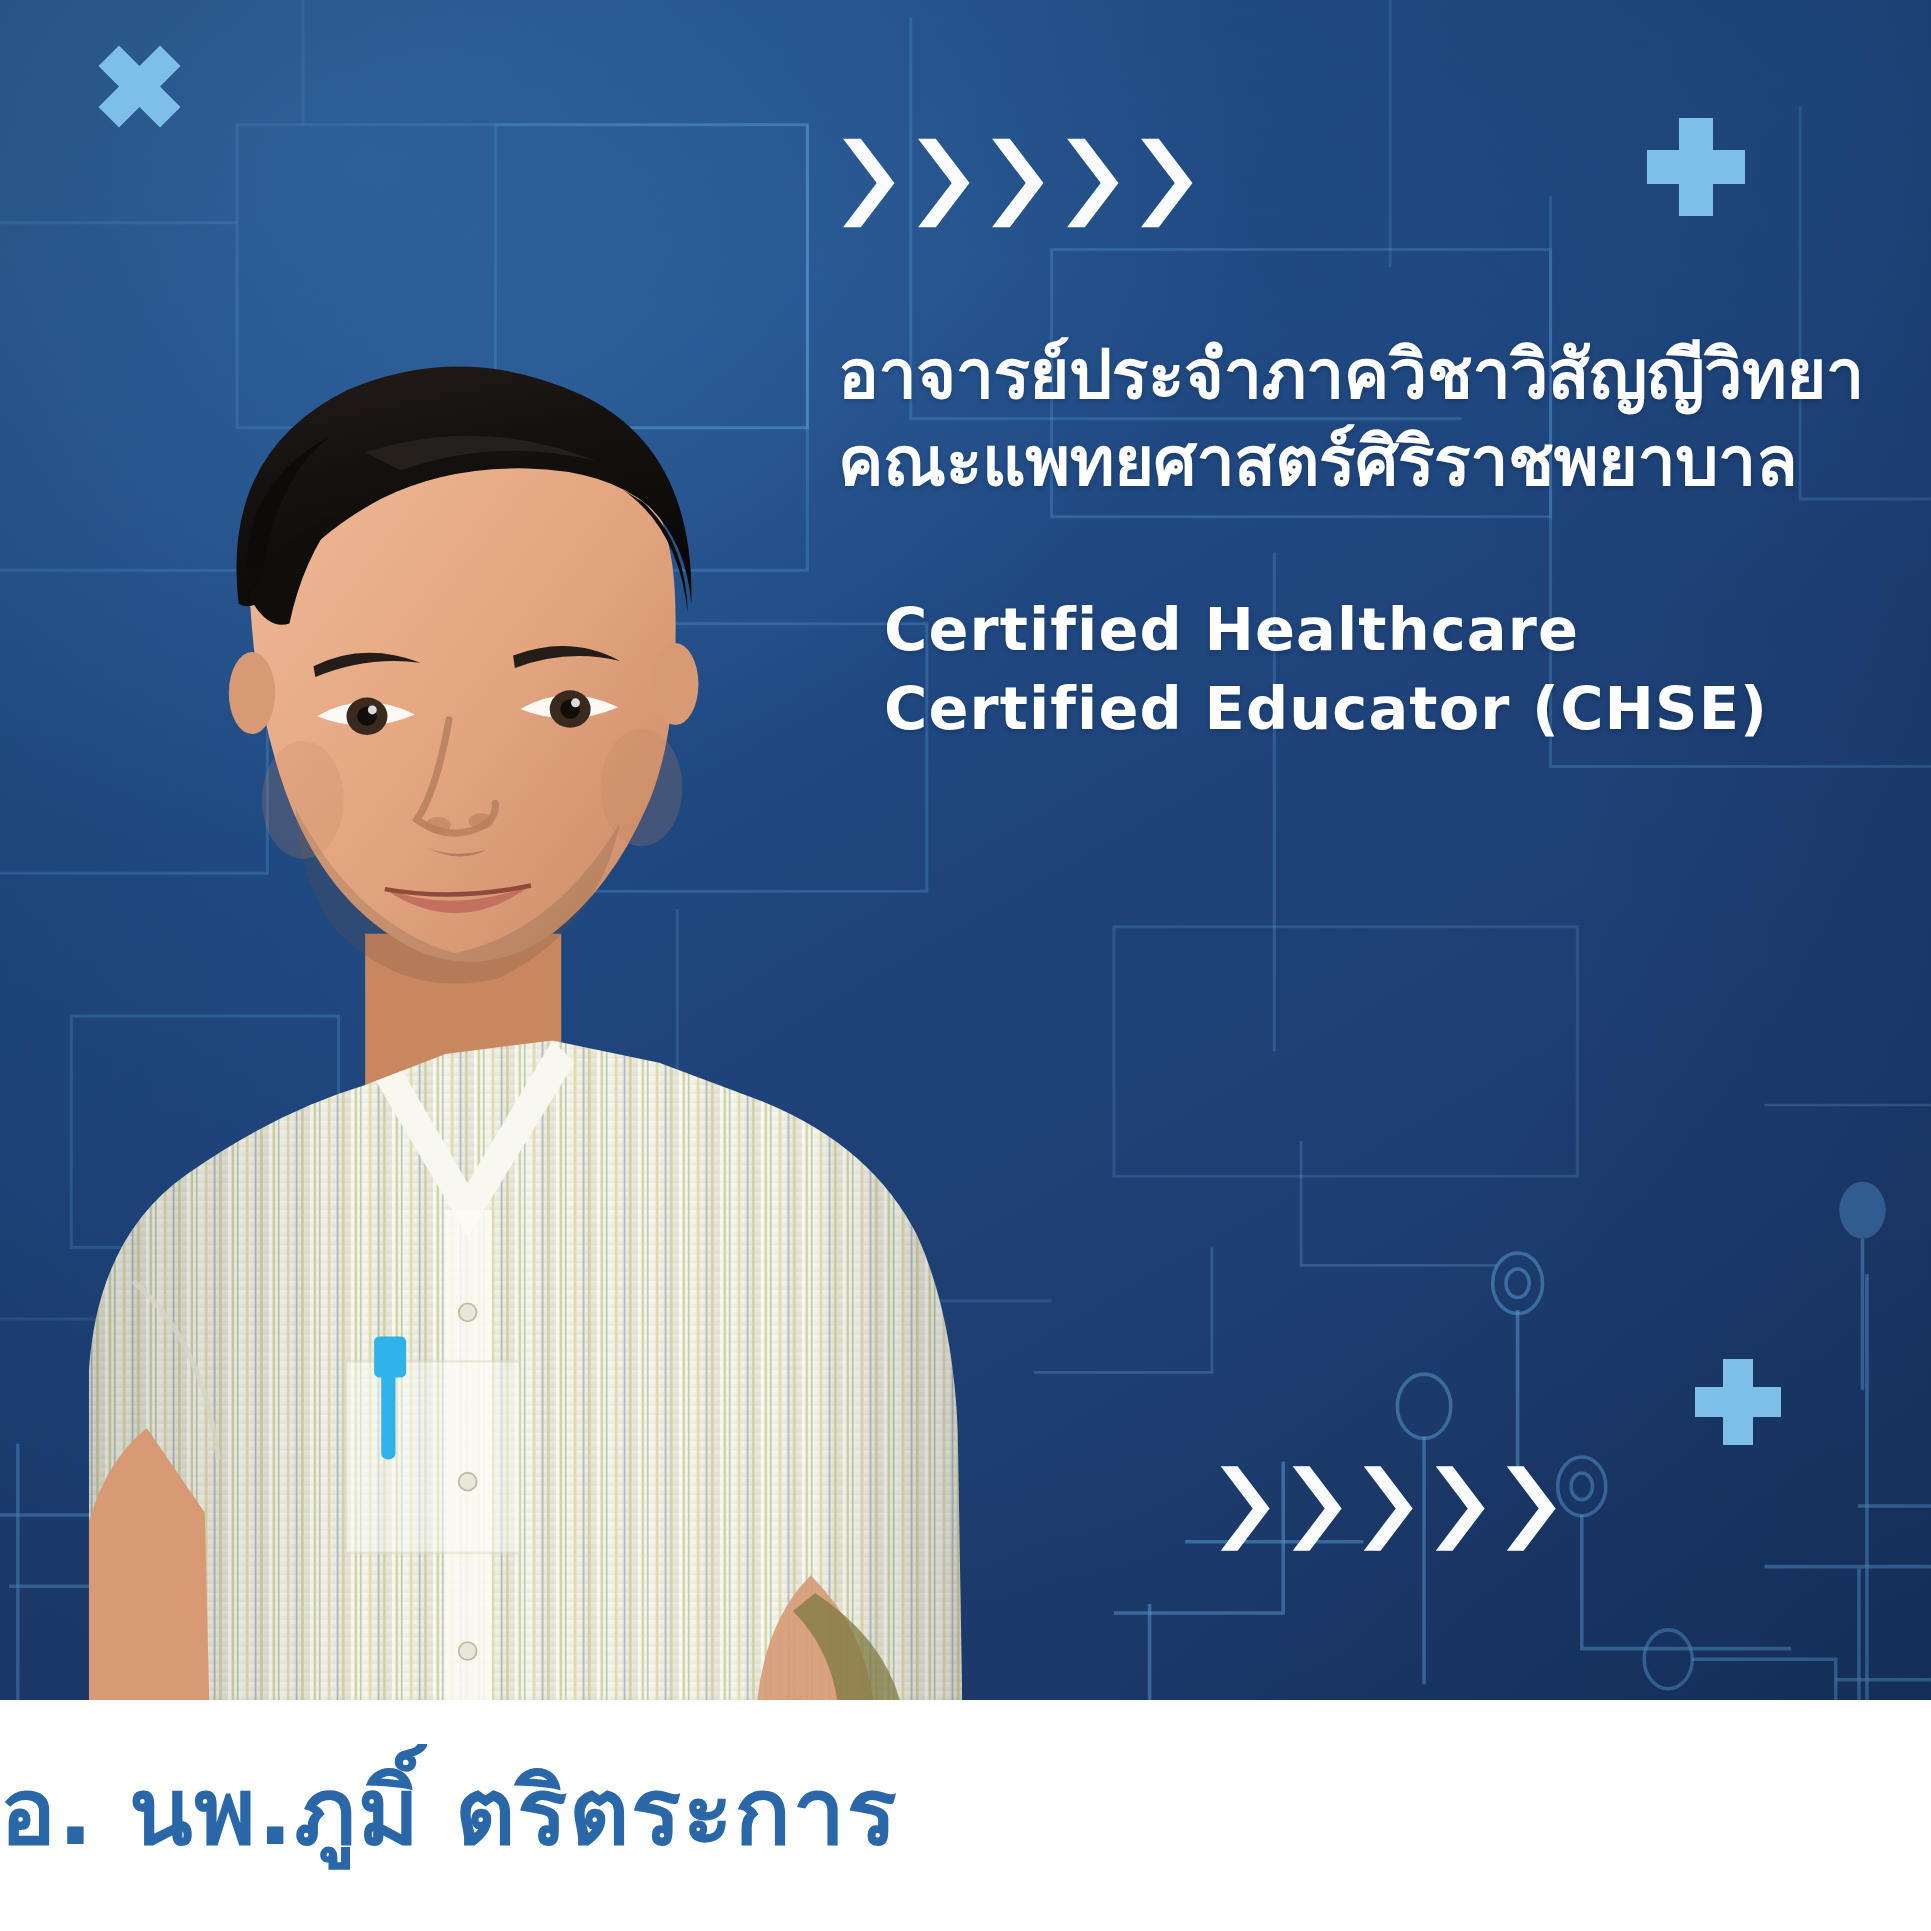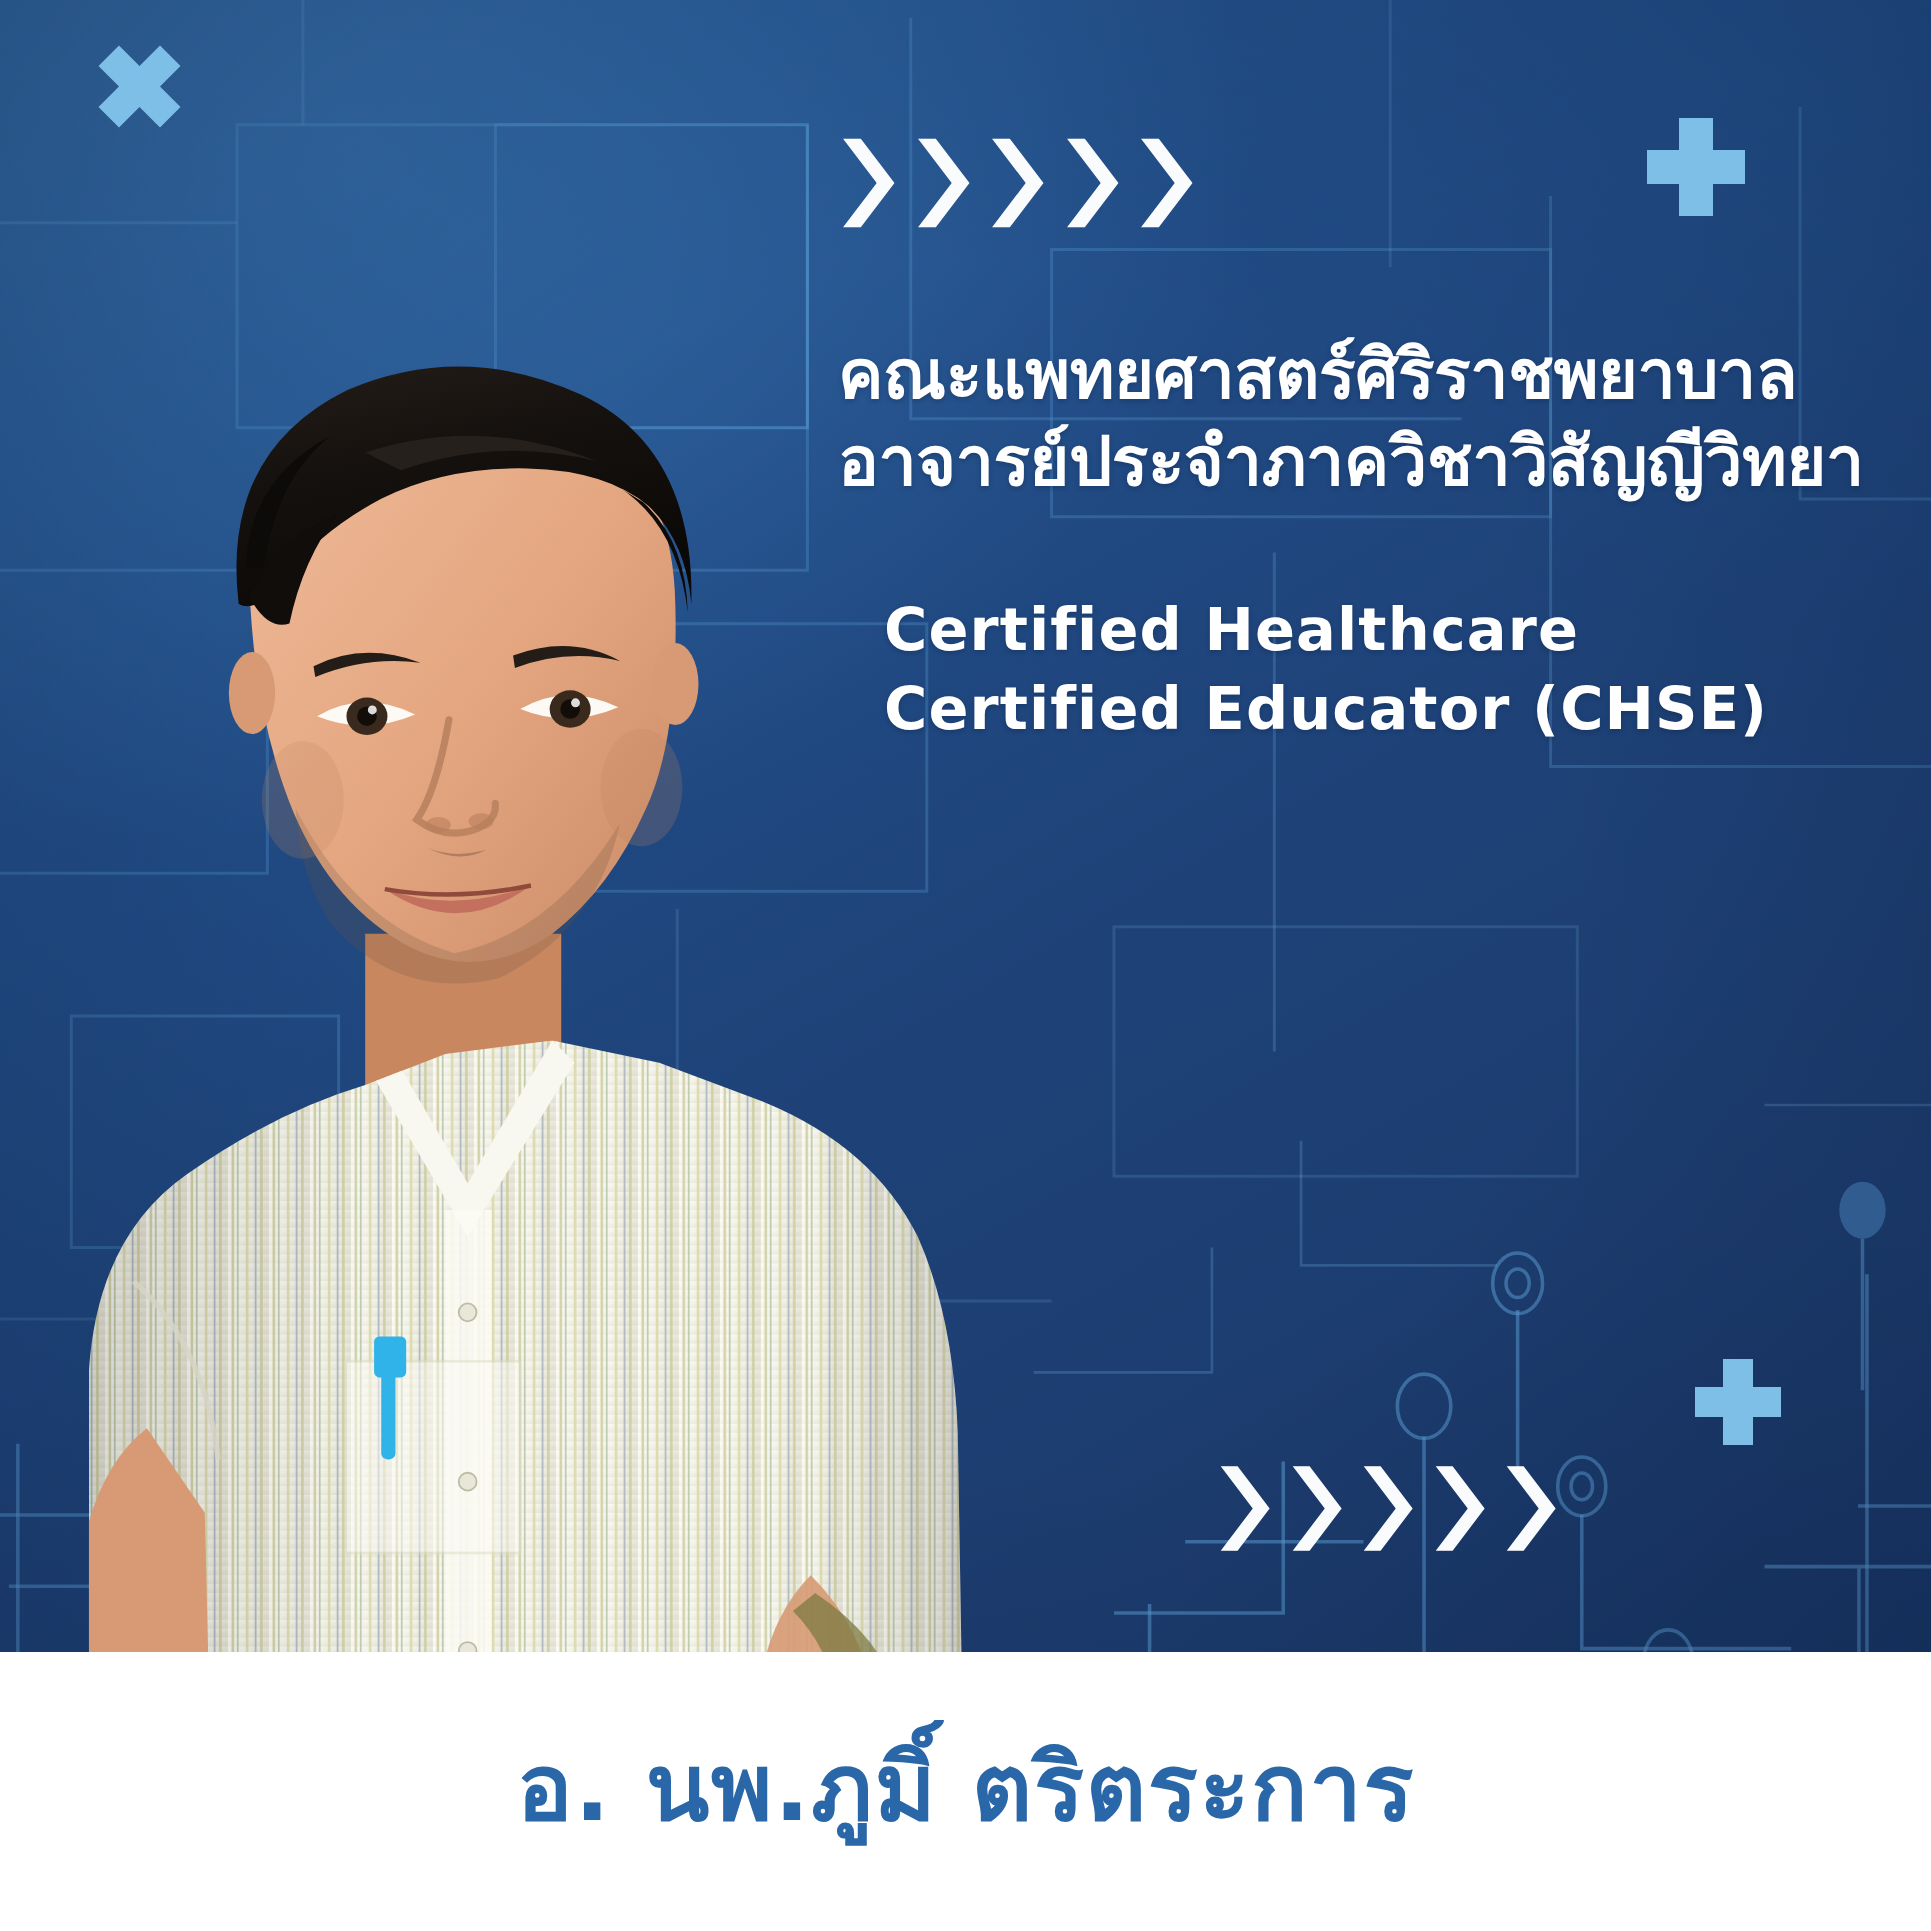--- a/index.html
+++ b/index.html
@@ -139,25 +139,25 @@
     white-space: nowrap;
     text-shadow: 0 1.8px 5.3px rgba(8,24,52,0.28);
   }
 
   
   .footer {
     position: absolute;
     left: 0;
     right: 0;
     bottom: 0;
-    height: 280px;
+    height: 232px;
     background: #ffffff;
     display: flex;
     align-items: center;
-    justify-content: center;
+    justify-content: flex-start;
   }
   .footer-name {
     color: #2a67a8;
     font-family: "DejaVu Sans", "Liberation Sans", sans-serif;
     font-size: 93px;
     font-weight: 700;
     letter-spacing: 1.8px;
     white-space: nowrap;
     transform: translateY(-5.3px);
   }
@@ -403,22 +403,22 @@
     <path d="M452 790 Q530 804 616 786" fill="none" stroke="#8f4a3c" stroke-width="5"></path>
 
     <path d="M352 700 Q420 830 530 862 Q640 840 716 716 Q690 836 580 890 Q470 916 392 830 Q356 776 352 700 Z" fill="#6b5040" opacity="0.22"></path>
     <path d="M500 744 Q530 756 566 746 Q536 762 500 744 Z" fill="#5a4334" opacity="0.35"></path>
 
     <ellipse cx="360" cy="690" rx="46" ry="66" fill="#c0835e" opacity="0.22"></ellipse>
     <ellipse cx="740" cy="676" rx="46" ry="66" fill="#c0835e" opacity="0.22"></ellipse>
   </svg>
 
   <div class="textblock">
+    <div class="thai-line">อาจารย์ประจำภาควิชาวิสัญญีวิทยา</div>
     <div class="thai-line">คณะแพทยศาสตร์ศิริราชพยาบาล</div>
-    <div class="thai-line">อาจารย์ประจำภาควิชาวิสัญญีวิทยา</div>
     <div class="eng-block">
       <div class="eng-line">Certified  Healthcare</div>
       <div class="eng-line">Certified  Educator  (CHSE)</div>
     </div>
   </div>
 
   <div class="footer">
     <div class="footer-name">อ.  นพ.ภูมิ์  ตริตระการ</div>
   </div>
 

